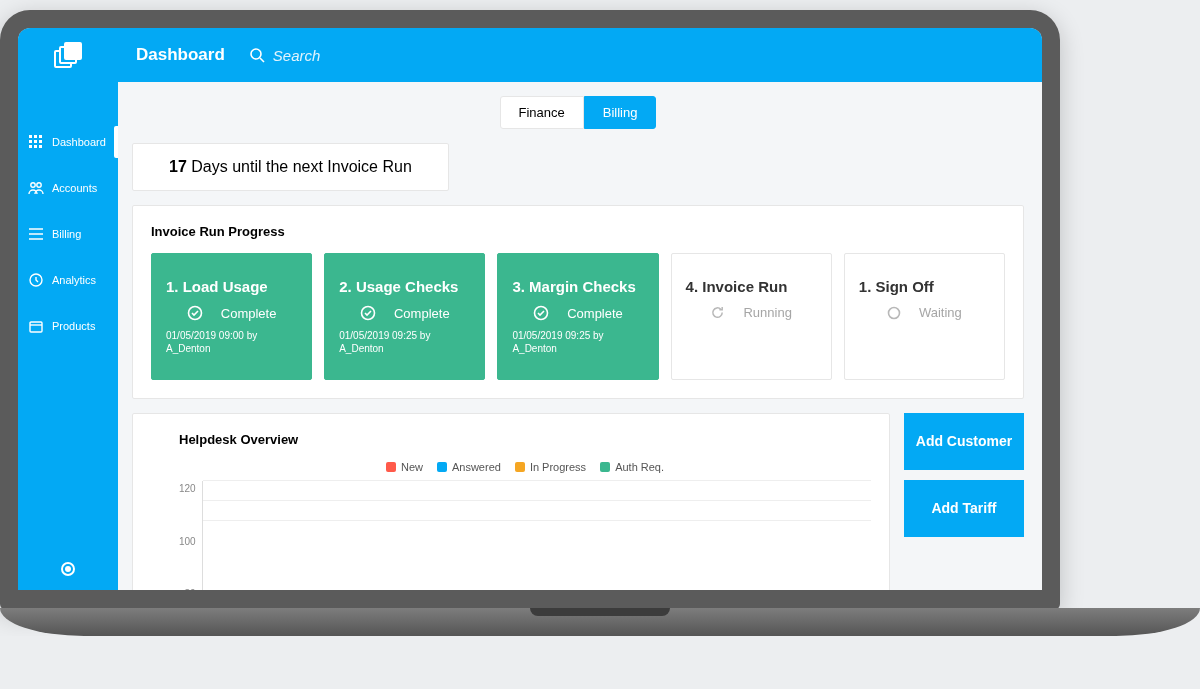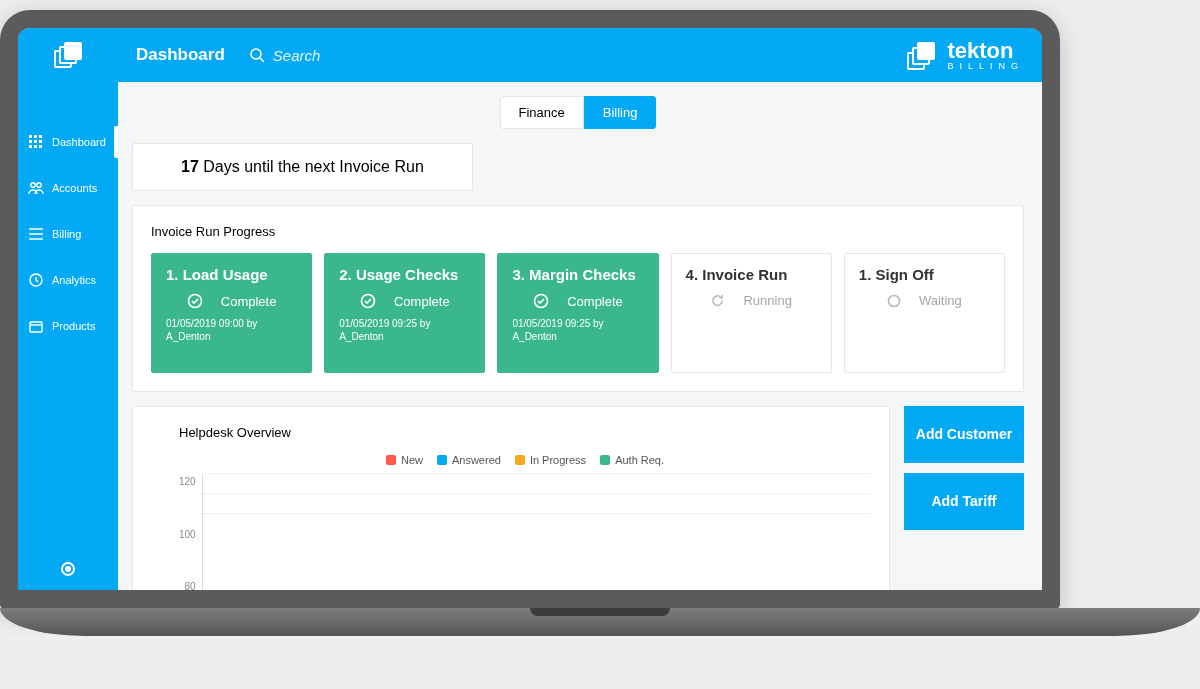--- a/index.html
+++ b/index.html
@@ -71,26 +71,26 @@
 
   
   .body{flex:1;overflow:auto;padding:14px 18px 18px 14px;}
   .tabs{display:flex;justify-content:center;margin-bottom:14px;}
   .tab{padding:8px 18px;font-size:13px;border:1px solid var(--border);background:#fff;cursor:pointer;}
   .tab:first-child{border-radius:3px 0 0 3px;}
   .tab:last-child{border-radius:0 3px 3px 0;}
   .tab.active{background:var(--blue);color:#fff;border-color:var(--blue);}
 
   .card{background:var(--panel);border:1px solid var(--border);border-radius:2px;padding:18px;margin-bottom:14px;}
-  .countdown{display:inline-block;font-size:16px;padding:14px 48px;}
-
-  .section-title{font-size:13px;font-weight:normal;margin-bottom:14px;}
+  .countdown{display:inline-block;font-size:16px;padding:14px 36px;}
+
+  .section-title{font-size:13px;font-weight:bold;margin-bottom:14px;}
 
   .steps{display:flex;gap:12px;}
-  .step{flex:1;border:1px solid var(--border);border-radius:2px;padding:12px 14px;min-height:120px;}
+  .step{flex:1;border:1px solid var(--border);border-radius:2px;padding:24px 14px;min-height:120px;}
   .step h4{margin:0 0 10px;font-size:15px;}
   .step.complete{background:var(--green);color:#fff;border-color:var(--green);}
   .status{display:flex;align-items:center;justify-content:center;gap:18px;font-size:13px;margin:6px 0;}
   .meta{font-size:10px;line-height:1.3;margin-top:8px;}
   .step.pending{color:var(--text-dark);}
   .step.pending .status{color:var(--text-mute);}
 
   .row{display:flex;gap:14px;align-items:flex-start;}
   .main-col{flex:1;}
   .side-col{width:120px;display:flex;flex-direction:column;gap:10px;}
@@ -188,31 +188,20 @@
           <div class="title">Dashboard</div>
           <div class="search">
             <span>
               <svg width="16" height="16" viewBox="0 0 16 16" fill="none" stroke="#fff" stroke-width="1.6">
                   <circle cx="7" cy="7" r="5"></circle>
                   <line x1="11" y1="11" x2="15" y2="15"></line>
                 </svg>
             </span>
             <span>Search</span>
           </div>
-          <div class="brand">
-            <div class="brand-logo">
-                <span></span>
-                <span></span>
-                <span></span>
-              </div>
-            <div class="brand-text">
-              <span class="t1">tekton</span>
-              <span class="t2">BILLING</span>
-            </div>
-          </div>
         </div>
 
         <div class="body">
           <div class="tabs">
             <div class="tab">Finance</div>
             <div class="tab active">Billing</div>
           </div>
 
           <div class="card countdown">
             <b>17</b>

